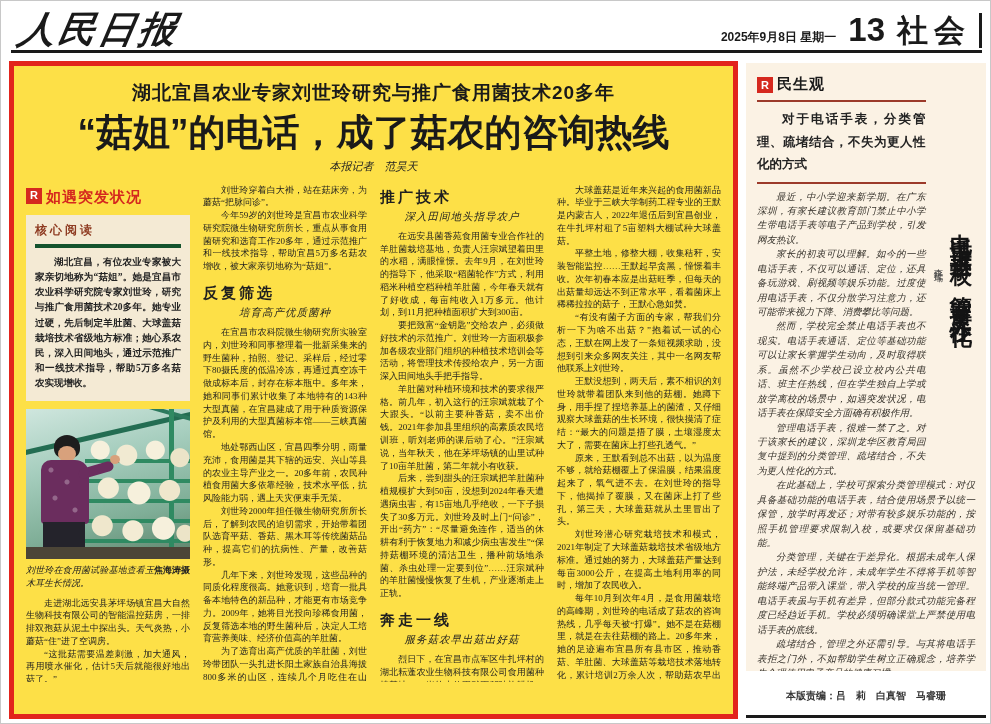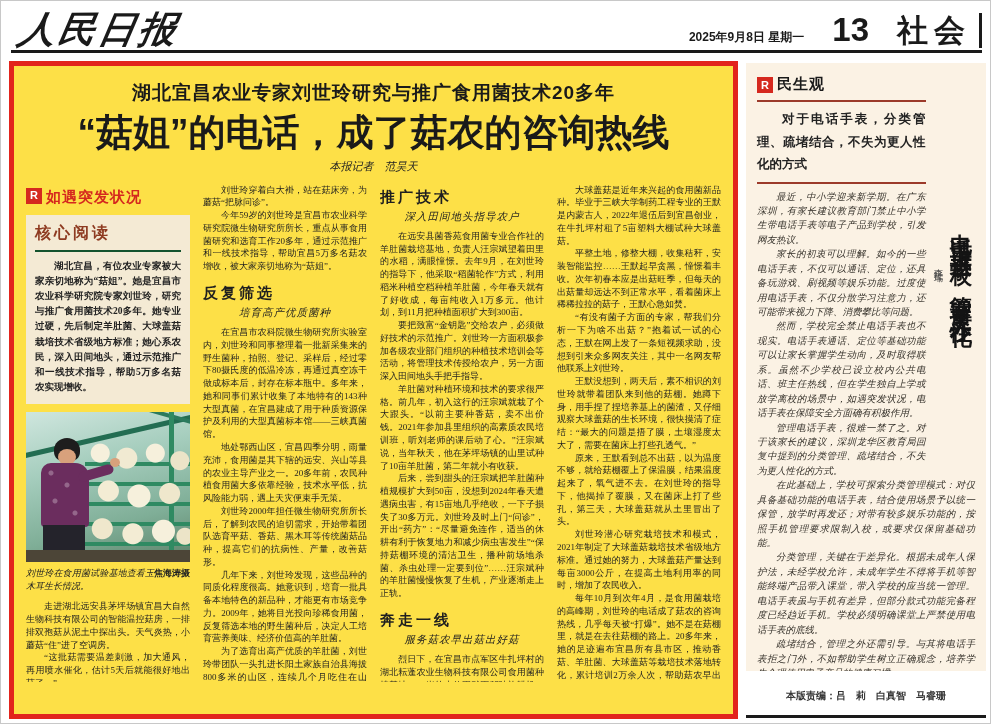--- a/index.html
+++ b/index.html
@@ -6,21 +6,21 @@
   .page{position:relative;width:991px;height:724px;margin:0 auto;background:#ffffff;
         border:1px solid #c8c8c8;box-sizing:border-box;overflow:hidden;
         font-family:"Liberation Serif","DejaVu Serif",serif;color:#1a1a1a;}
 
   
   .masthead{position:absolute;left:10px;top:4px;width:971px;height:48px;
             border-bottom:3px solid #1a1a1a;display:flex;justify-content:space-between;
             align-items:flex-end;padding-bottom:2px;box-sizing:border-box;}
   .mh-logo{font-size:37px;font-weight:900;font-style:italic;transform:skewX(-10deg);
            letter-spacing:3px;line-height:1;padding-left:8px;}
-  .mh-right{display:flex;align-items:baseline;gap:28px;border-right:3px solid #1a1a1a;
+  .mh-right{display:flex;align-items:baseline;gap:12px;border-right:3px solid #1a1a1a;
             padding-right:8px;padding-bottom:2px;}
   .mh-date{font-size:12px;font-weight:bold;font-family:"Liberation Sans",sans-serif;}
   .mh-page{font-size:33px;font-weight:900;font-family:"Liberation Sans",sans-serif;line-height:1;}
   .mh-section{font-size:31px;font-weight:900;font-family:"Liberation Sans",sans-serif;
               letter-spacing:6px;line-height:1;}
 
   
   .main-box{position:absolute;left:8px;top:60px;width:729px;height:658px;
             border:5px solid #e2241c;background:#fde047;box-sizing:border-box;
             padding:4px 12px 6px;}
@@ -39,23 +39,23 @@
   .sec-sub{text-align:center;font-size:10.5px;font-style:italic;margin-top:3px;letter-spacing:1px;}
 
   .badge{display:flex;align-items:center;gap:4px;margin:2px 0 8px;}
   .badge-icon{width:16px;height:16px;background:#d5281e;color:#fff;font-weight:bold;
               font-size:11px;display:flex;align-items:center;justify-content:center;
               font-family:"Liberation Sans",sans-serif;flex:0 0 auto;}
   .badge-label{color:#d5281e;font-size:15px;font-weight:900;letter-spacing:1px;
                font-family:"Liberation Sans",sans-serif;white-space:nowrap;}
 
   .core{background:#f4ead4;padding:7px 9px 9px;margin-bottom:8px;}
-  .core-title{font-size:16px;font-weight:900;color:#8e3b21;letter-spacing:3px;
+  .core-title{font-size:12px;font-weight:900;color:#8e3b21;letter-spacing:3px;
               font-family:"Liberation Sans",sans-serif;padding-bottom:5px;
-              border-bottom:2px solid #14532d;margin-bottom:7px;}
+              border-bottom:4px solid #14532d;margin-bottom:7px;}
   .core-body{font-size:9.5px;font-weight:bold;line-height:1.6;text-indent:2em;
              color:#222;text-align:justify;margin:0;}
 
   
   .photo{position:relative;width:100%;height:150px;margin:2px 0 5px;overflow:hidden;
          background:linear-gradient(165deg,#cfe6de 0%,#a5cdbd 35%,#7fae97 70%,#5d8168 100%);}
   .ph-beam1{position:absolute;left:-12%;top:20px;width:135%;height:5px;background:#236d52;transform:rotate(-13deg);}
   .ph-beam2{position:absolute;left:20%;top:-4px;width:110%;height:4px;background:#2c7a5d;transform:rotate(16deg);}
   .ph-post{position:absolute;right:16px;top:0;width:5px;height:100%;background:#2f8a62;}
   .ph-rack{position:absolute;right:0;top:34px;width:64%;height:80%;

